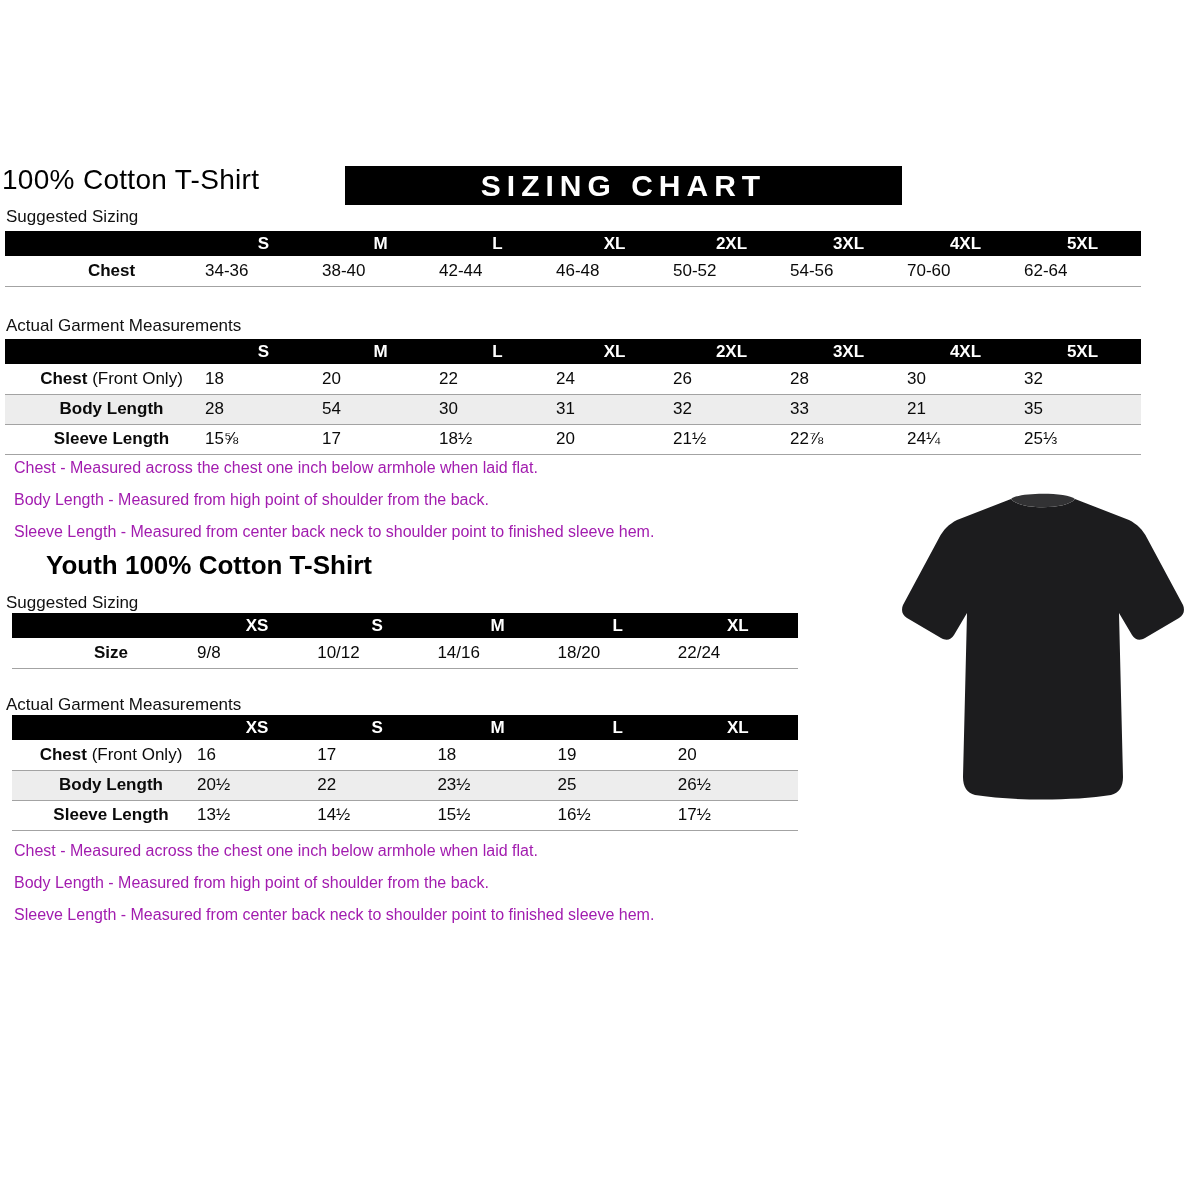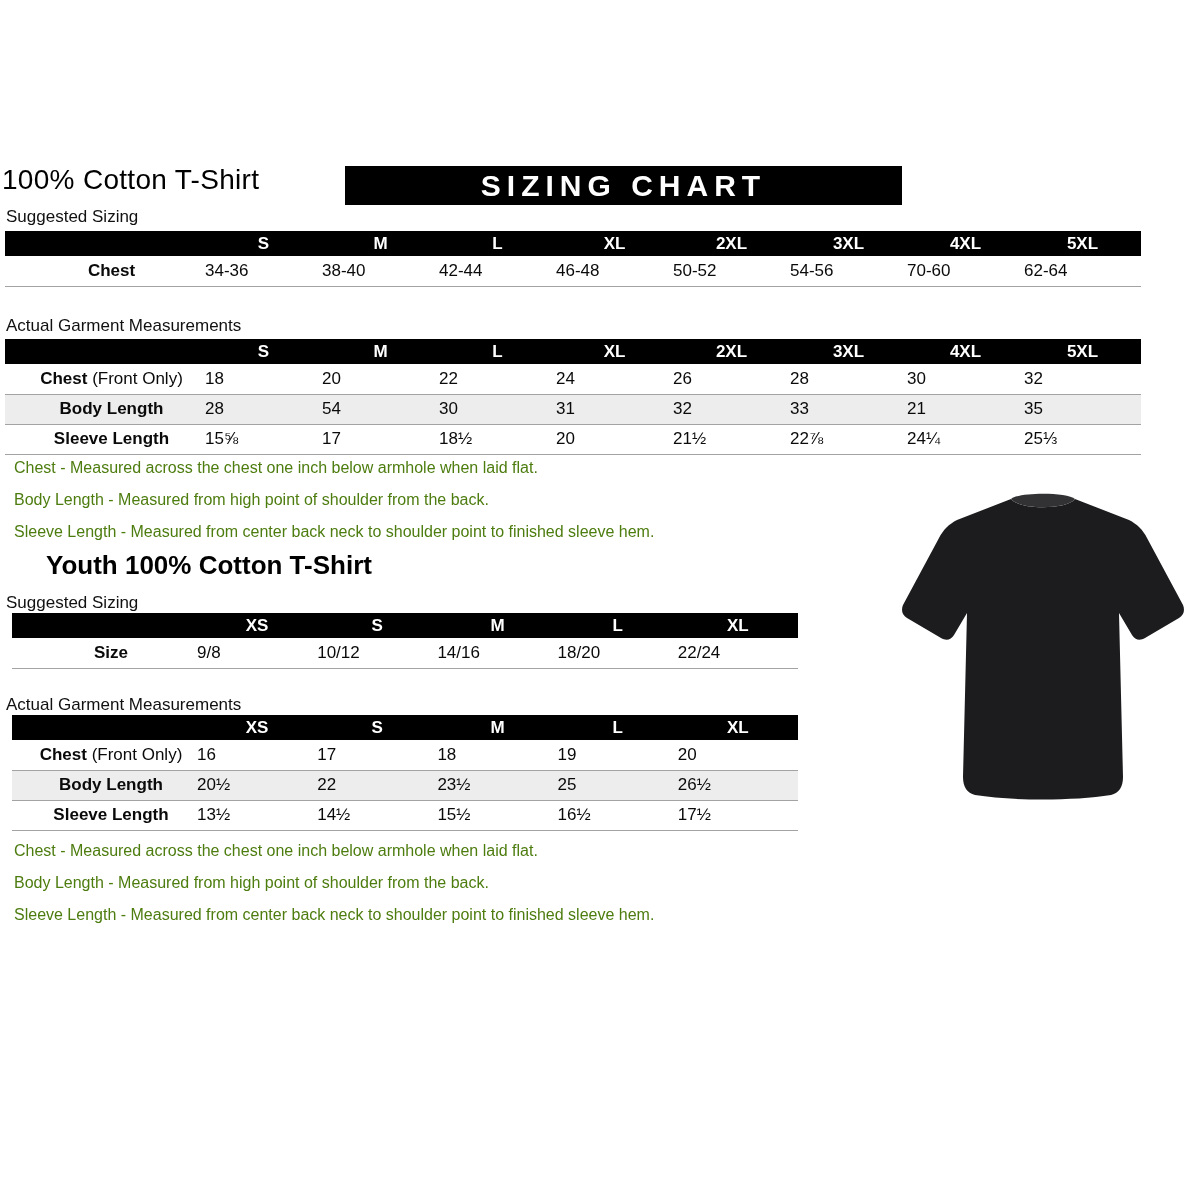--- a/index.html
+++ b/index.html
@@ -32,21 +32,21 @@
   }
   table.size td { font-size:17px; text-align:left; height:30px; padding:0; color:#0a0a0a; }
   table.size .labelcol { width:200px; text-align:center; padding-left:13px; }
   table.wide { left:5px; width:1136px; }
   table.narrow { left:12px; width:786px; }
   table.narrow .labelcol { width:185px; }
   table.size tbody tr { border-bottom:1.5px solid var(--row_divider,#a3a3a3); }
   table.size tbody tr:nth-child(even) { background:var(--row_alt,#ededed); }
   table.size td b { font-weight:700; }
 
-  .notes div { font-size:16px; margin-bottom:14px; color:#4d7c0f; }
+  .notes div { font-size:16px; margin-bottom:14px; color:#a21caf; }
   .youth-title { font-size:26px; font-weight:700;margin-left:42px; }
 
   .shirt-body { fill:var(--shirt_body,#1c1c1e); }
   .shirt-collar { fill:var(--shirt_collar,#323234); }
 </style>
 </head>
 <body>
 
 <div class="page">
 

